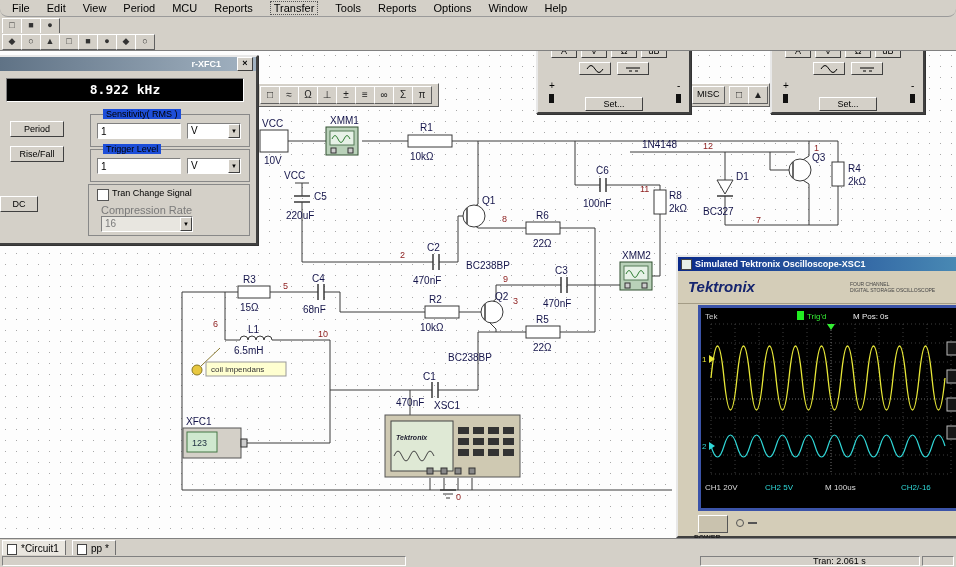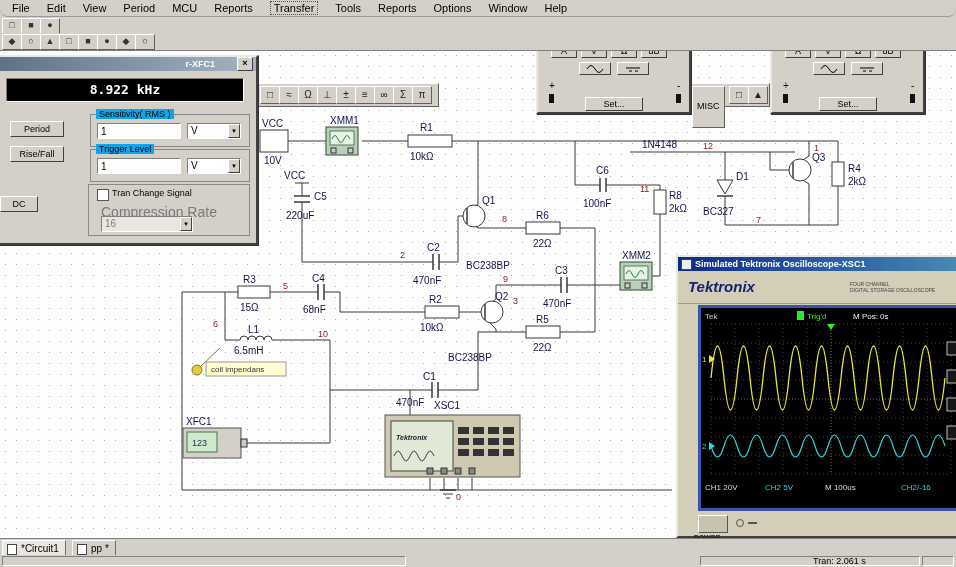--- a/index.html
+++ b/index.html
@@ -14,21 +14,21 @@
   .toolrow1{position:absolute;left:0;top:17px;width:956px;height:16px;background:#d4d0c8;z-index:10;}
   .toolrow2{position:absolute;left:0;top:33px;width:956px;height:17px;background:#d4d0c8;
             border-bottom:1px solid #808080;z-index:10;}
   .tb-btn{position:absolute;width:18px;height:14px;background:#d4d0c8;border:1px solid;
           border-color:#fff #606060 #606060 #fff;font-size:9px;text-align:center;line-height:13px;color:#333;}
   .toolchunk{position:absolute;height:22px;background:#d4d0c8;border:1px solid;
              border-color:#fff #606060 #606060 #fff;z-index:3;}
   .tc-btn{position:absolute;top:2px;width:18px;height:16px;background:#d4d0c8;border:1px solid;
           border-color:#fff #606060 #606060 #fff;font-size:10px;text-align:center;line-height:15px;color:#222;}
   .tc-txt{position:absolute;top:2px;height:16px;background:#d4d0c8;border:1px solid;
-          border-color:#fff #606060 #606060 #fff;font-size:9px;text-align:center;line-height:15px;padding:12px 4px;}
+          border-color:#fff #606060 #606060 #fff;font-size:9px;text-align:center;line-height:15px;padding:0 4px;}
   
   .canvas{position:absolute;left:0;top:50px;width:956px;height:488px;z-index:1;
           background-color:#fdfdfd;
           background-image:radial-gradient(circle,#a8a8a8 0.8px,transparent 0.9px);
           background-size:11px 11px;}
   .circuit-svg{position:absolute;left:0;top:0;width:956px;height:567px;z-index:2;}
   svg text{font-family:"Liberation Sans",sans-serif;}
   .lbl{font-size:10px;fill:#14144a;}
   .val{font-size:10px;fill:#14144a;}
   .node{font-size:9px;fill:#8b1a1a;}
@@ -45,21 +45,21 @@
         border-color:#fff #404040 #404040 #fff;font-size:9px;line-height:10px;text-align:center;
         color:#000;font-weight:bold;cursor:default;flex:0 0 auto;}
   .btn3d{position:absolute;background:#d4d0c8;border:1px solid;border-color:#fff #404040 #404040 #fff;
          font-size:9px;text-align:center;box-sizing:border-box;cursor:default;}
   .lcd{position:absolute;background:#000;color:#fff;border:1px solid;border-color:#808080 #fff #fff #808080;
        font-family:"DejaVu Sans Mono",monospace;text-align:center;box-sizing:border-box;}
   .inset{position:absolute;background:#fff;border:1px solid;border-color:#808080 #fff #fff #808080;
          font-size:10px;box-sizing:border-box;}
   input.inset{padding:1px 3px;font-family:"Liberation Sans",sans-serif;}
   .grp{position:absolute;border:1px solid #888;box-sizing:border-box;}
-  .glabel{position:absolute;top:-6px;left:5px;background:#0ea5e9;padding:0 3px;font-size:9px;white-space:nowrap;}
+  .glabel{position:absolute;top:-6px;left:12px;background:#1d4ed8;padding:0 3px;font-size:9px;white-space:nowrap;}
   .combo{position:absolute;background:#fff;border:1px solid;border-color:#808080 #fff #fff #808080;
          box-sizing:border-box;font-size:10px;}
   .combo .cval{position:absolute;left:3px;top:1px;}
   .dda{position:absolute;right:0;top:0;width:12px;height:100%;background:#d4d0c8;border:1px solid;
        border-color:#fff #404040 #404040 #fff;font-size:6px;text-align:center;line-height:13px;box-sizing:border-box;}
   .cb{position:absolute;width:10px;height:10px;background:#fff;border:1px solid #555;}
   .gray{color:#7a7a7a;}
   
   .scope-body{position:absolute;inset:0;}
   .brandrow{position:absolute;left:0;top:14px;width:100%;height:32px;border-bottom:1px solid #a49c86;}
@@ -347,21 +347,21 @@
     <div class="tb-btn" style="left:40px;top:1px;">▲</div>
     <div class="tb-btn" style="left:59px;top:1px;">□</div>
     <div class="tb-btn" style="left:78px;top:1px;">■</div>
     <div class="tb-btn" style="left:97px;top:1px;">●</div>
     <div class="tb-btn" style="left:116px;top:1px;">◆</div>
     <div class="tb-btn" style="left:135px;top:1px;">○</div>
   </div>
 
   <div class="win" style="left:-4px;top:55px;width:262px;height:190px;">
     <div class="titlebar tb-gray" style="justify-content:flex-end;">
-      <span style="margin-right:22px;">r-XFC1</span>
+      <span style="margin-right:16px;">r-XFC1</span>
       <span class="xbtn" style="margin-left:0;">×</span>
     </div>
     <div class="lcd" style="left:8px;top:21px;width:238px;height:24px;font-size:13px;font-weight:bold;line-height:22px;">8.922 kHz</div>
     <div class="btn3d" style="left:12px;top:64px;width:54px;height:16px;line-height:14px;">Period</div>
     <div class="btn3d" style="left:12px;top:89px;width:54px;height:16px;line-height:14px;">Rise/Fall</div>
     <div class="btn3d" style="left:2px;top:139px;width:38px;height:16px;line-height:14px;">DC</div>
 
     <div class="grp" style="left:92px;top:57px;width:160px;height:33px;">
       <span class="glabel">Sensitivity( RMS )</span>
       <input class="inset" style="left: 6px; top: 8px; width: 84px; height: 16px;" value="1">
@@ -374,21 +374,21 @@
       <span class="glabel">Trigger Level</span>
       <input class="inset" style="left: 6px; top: 8px; width: 84px; height: 16px;" value="1">
       <div class="combo" style="left:96px;top:8px;width:54px;height:16px;">
         <span class="cval">V</span>
         <span class="dda">▼</span>
       </div>
     </div>
     <div class="grp" style="left:90px;top:127px;width:162px;height:52px;">
       <span class="cb" style="left:8px;top:4px;"></span>
       <span style="position:absolute;left:23px;top:3px;font-size:9px;">Tran Change Signal</span>
-      <span class="gray" style="position:absolute;left:12px;top:19px;font-size:14px;">Compression Rate</span>
+      <span class="gray" style="position:absolute;left:12px;top:19px;font-size:11px;">Compression Rate</span>
       <div class="combo" style="left:12px;top:31px;width:92px;height:16px;background:#e8e6e0;">
         <span class="cval gray">16</span>
         <span class="dda">▼</span>
       </div>
     </div>
   </div>
 
   <div class="win" style="left:536px;top:0;width:155px;height:114px;">
     <div class="titlebar tb-blue">
       <span class="ticon"></span>

